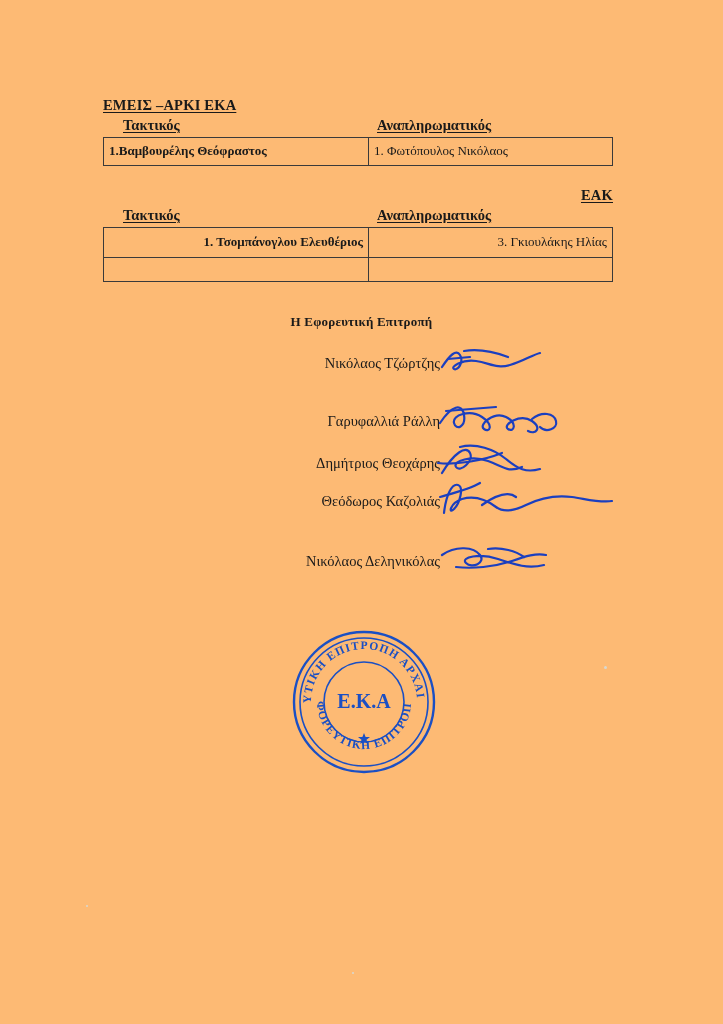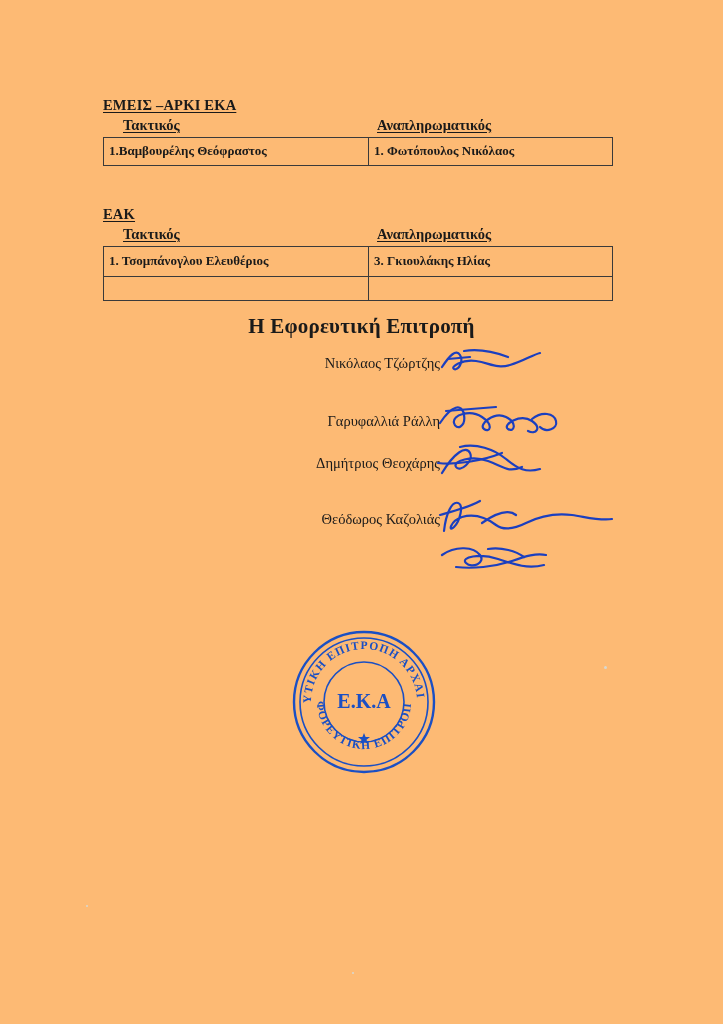--- a/index.html
+++ b/index.html
@@ -22,21 +22,21 @@
     background: #fdba74;
   }
 
   
   .section {
     position: absolute;
     left: 103px;
     width: 510px;
   }
   #section-emeis { top: 96px; }
-  #section-eak   { top: 205px; }
+  #section-eak   { top: 186px; text-align: right; }
 
   .party-name {
     font-size: 14.5px;
     font-weight: bold;
     letter-spacing: .2px;
     text-decoration: underline;
     text-underline-offset: 2px;
     display: inline-block;
     margin: 0 0 3px 0;
     white-space: nowrap;
@@ -71,38 +71,38 @@
     padding: 1px 5px 2px 5px;
     font-size: 13px;
     vertical-align: middle;
     white-space: nowrap;
   }
   table.cand td.main {
     width: 254px;
     font-weight: bold;
   }
   table.cand td.sub {
-    font-weight: bold;
+    font-weight: normal;
   }
   
   #table-eak td { height: 26px; }
   #table-eak tr.filler td {
     height: 20px;
     border-top: none;
   }
   #table-eak tr.filler td.main { border-right: 1px solid #3a3a3a; }
 
   
   #committee-title {
     position: absolute;
     top: 314px;
     left: 0;
     width: 723px;
     text-align: center;
-    font-size: 21px;
+    font-size: 13px;
     font-weight: bold;
     letter-spacing: .2px;
   }
 
   .member-row {
     position: absolute;
     left: 240px;
     width: 420px;
     height: 34px;
   }
@@ -121,21 +121,21 @@
     left: 196px;
     top: -16px;
     width: 220px;
     height: 48px;
     pointer-events: none;
   }
 
   #member-0 { top: 355px; }
   #member-1 { top: 413px; }
   #member-2 { top: 455px; }
-  #member-3 { top: 511px; }
+  #member-3 { top: 493px; }
   #member-4 { top: 553px; }
 
   
   #stamp {
     position: absolute;
     left: 289px;
     top: 627px;
     width: 150px;
     height: 150px;
   }
@@ -229,20 +229,21 @@
     <svg class="signature" viewBox="0 0 220 48">
       <g fill="none" stroke="#1b3fbf" stroke-width="2.2" stroke-linecap="round">
         <path d="M8 36 C10 18, 16 6, 22 8 C28 10, 24 26, 18 32 C12 38, 14 26, 26 22 C40 18, 52 24, 60 30 C68 36, 78 34, 90 28 C104 21, 120 18, 136 20 C150 22, 164 26, 176 24"></path>
         <path d="M4 20 C18 16, 34 12, 44 6"></path>
         <path d="M46 28 C60 18, 72 14, 80 20"></path>
       </g>
     </svg>
   </div>
 
   <div class="member-row" id="member-4">
+    <div class="member-name">Νικόλαος Δεληνικόλας</div>
     <svg class="signature" viewBox="0 0 220 48">
       <g fill="none" stroke="#1b3fbf" stroke-width="2.2" stroke-linecap="round">
         <path d="M6 18 C20 8, 38 10, 44 18 C50 26, 36 32, 30 26 C24 20, 44 16, 62 22 C80 28, 92 32, 108 28"></path>
         <path d="M20 30 C36 32, 58 30, 76 24 C90 19, 100 16, 110 18"></path>
         <path d="M52 12 C66 10, 80 14, 88 20"></path>
       </g>
     </svg>
   </div>
 
   <div id="stamp">

